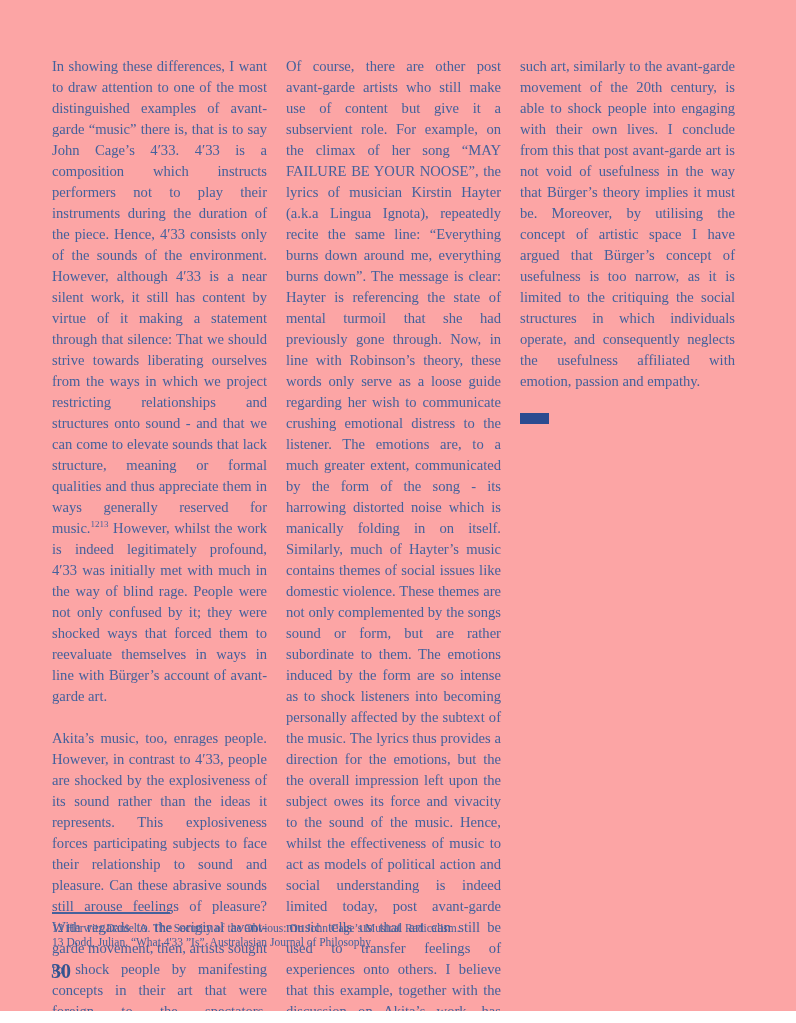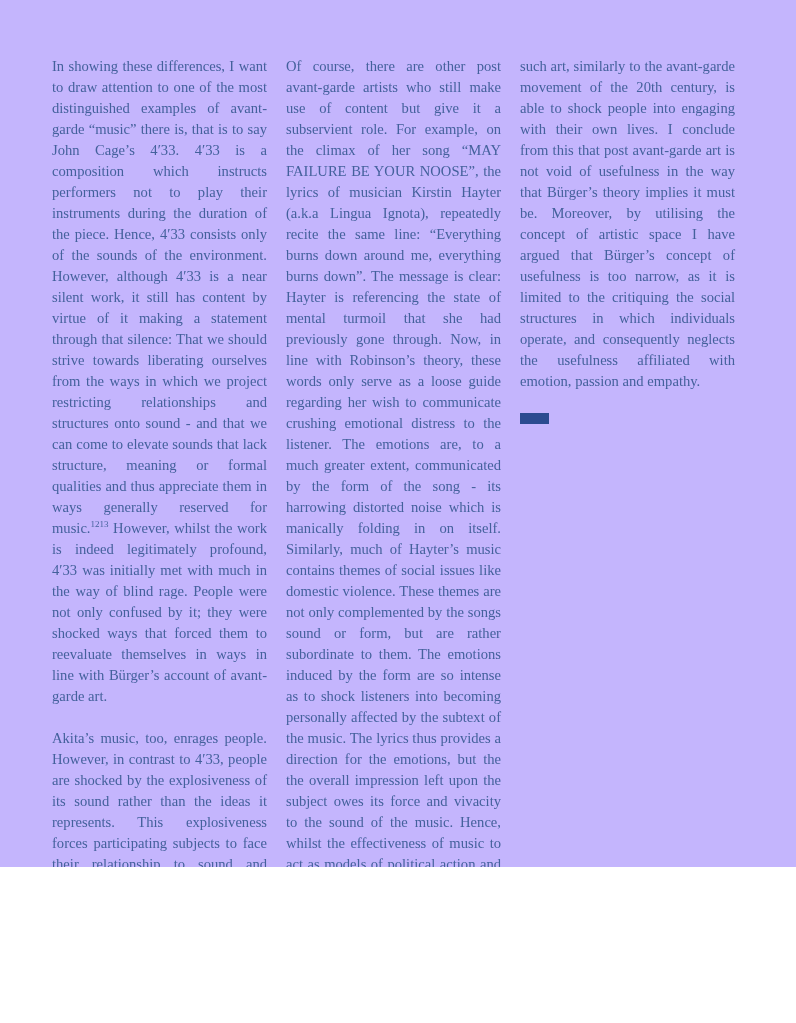--- a/index.html
+++ b/index.html
@@ -1,20 +1,20 @@
 <!DOCTYPE html>
 <html><head>
 <meta charset="utf-8">
 <style>
   html, body { margin: 0; padding: 0; background: #ffffff; }
   .page {
     position: relative;
     width: 796px;
-    height: 867px;
-    background: #c4b5fd;
+    height: 1011px;
+    background: #fca5a5;
     font-family: "Liberation Serif", "DejaVu Serif", serif;
     overflow: hidden;
   }
   .columns {
     position: absolute;
     left: 52px;
     top: 56px;
     display: flex;
     gap: 19px;
   }

